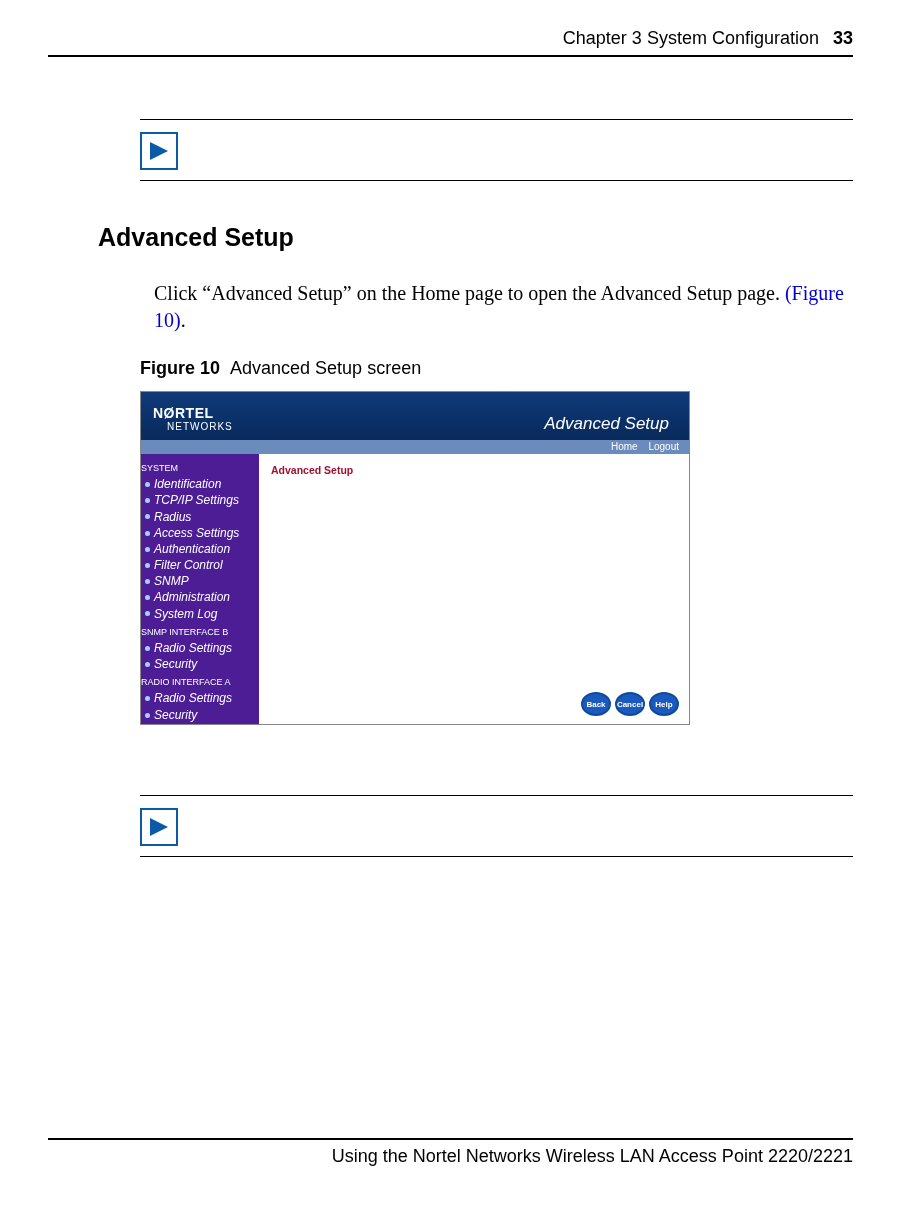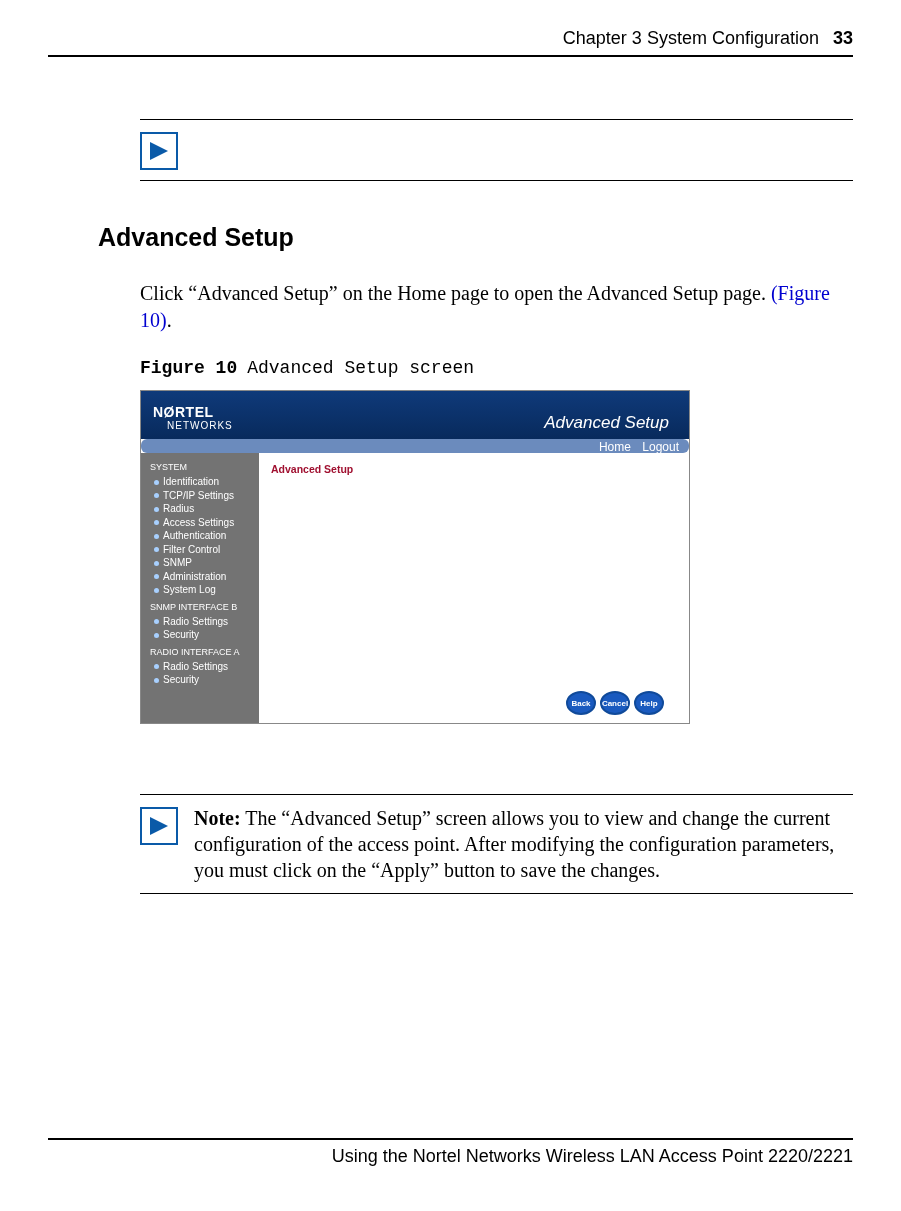--- a/index.html
+++ b/index.html
@@ -74,25 +74,25 @@
   .note-text b { font-weight: bold; }
   h2.section {
     font-family: Arial, Helvetica, sans-serif;
     font-size: 25px;
     font-weight: bold;
     margin: 42px 0 28px -42px;
   }
   .body-para {
     font-size: 20px;
     line-height: 1.35;
-    margin: 0 0 24px 0;
+    margin: 0 0 24px 14px;
   }
   .figref { color: #0000d0; }
   .figure-caption {
-    font-family: Liberation Mono, monospace;
+    font-family: Liberation Sans, sans-serif;
     font-size: 18px;
     margin: 8px 0 12px 0;
   }
   .figure-caption b { font-weight: bold; margin-right: 10px; }
 
   
   .screenshot {
     width: 550px;
     border: 1px solid #888;
     font-family: Arial, Helvetica, sans-serif;
@@ -113,69 +113,68 @@
     right: 20px;
     bottom: 6px;
     font-size: 17px;
     font-style: italic;
   }
   .shot-sub {
     height: 14px;
     background: #6b8bbd;
     text-align: right;
     color: #fff;
-    font-size: 12px;
+    font-size: 10px;
     padding: 1px 10px 0 0;
-    border-radius: 6px;
   }
   .shot-sub span { margin-left: 8px; }
   .shot-body {
     display: flex;
     height: 270px;
   }
   .sidebar {
     width: 118px;
-    background: #737373;
+    background: #4c1d95;
     color: #fff;
     font-size: 9px;
-    padding: 4px 9px;
+    padding: 4px 0;
     line-height: 1.35;
   }
   .side-head { font-size: 9px; margin-top: 4px; margin-bottom: 2px; }
   .side-item::before {
     content: "";
     display: inline-block;
     width: 5px; height: 5px;
     background: #a8d0ff;
     border-radius: 50%;
     margin: 0 4px 1px 4px;
     vertical-align: middle;
   }
-  .side-item { font-size: 10px; white-space: nowrap; }
+  .side-item { font-size: 12px; white-space: nowrap; font-style: italic; }
   .main-panel {
     flex: 1;
     background: #fff;
     position: relative;
     padding: 10px 12px;
   }
   .panel-title {
     color: #a01030;
     font-weight: bold;
     font-size: 10.5px;
     margin-bottom: 6px;
   }
   .panel-desc {
     color: #3a6ab0;
     font-size: 9px;
     line-height: 1.3;
   }
   .btn-row {
     position: absolute;
     bottom: 8px;
-    right: 25px;
+    right: 10px;
     display: flex;
     gap: 4px;
   }
   .round-btn {
     width: 30px; height: 24px;
     border: 2px solid #104a9a;
     border-radius: 50%;
     background: #1a5abf;
     color: #fff;
     font-size: 8px;
@@ -253,23 +252,20 @@
             <div class="round-btn">Help</div>
           </div>
         </div>
       </div>
     </div>
 
     <div class="note-block second">
       <div class="note-icon-box">
         <div class="note-arrow"></div>
       </div>
-      <div class="note-text">
-        <b>Note:</b><span> The “Advanced Setup” screen allows you to view and change the current configuration of the access point. After modifying the configuration parameters, you must click on the “Apply” button to save the changes.</span>
-      </div>
     </div>
 
   </div>
 </div>
 
 <div class="footer">
   <span>Using the Nortel Networks Wireless LAN Access Point 2220/2221</span>
 </div>
 
 </body></html>

